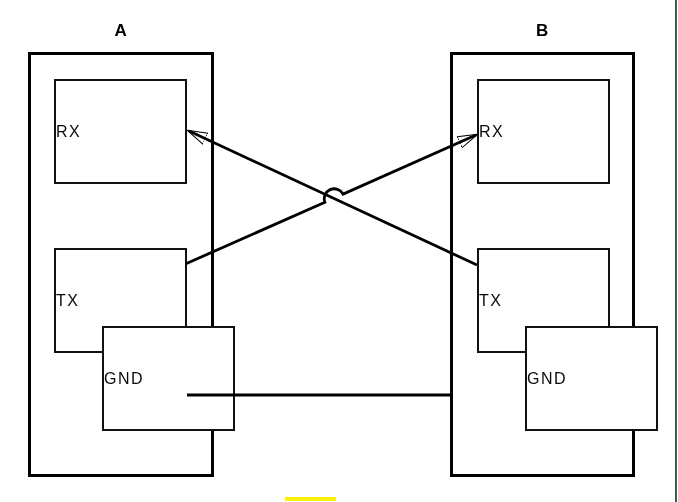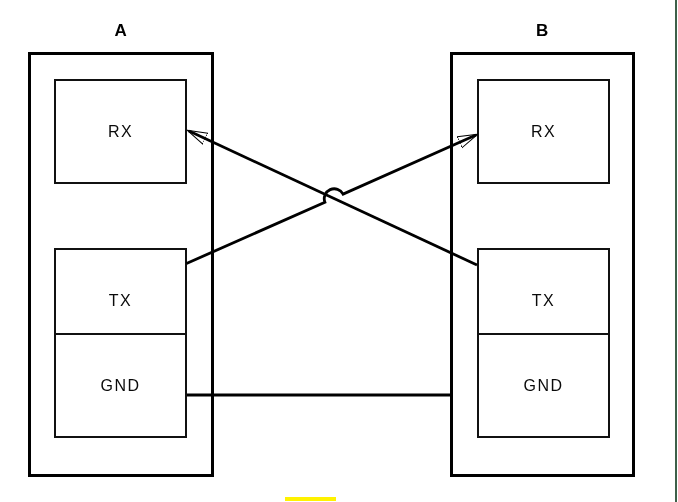--- a/index.html
+++ b/index.html
@@ -39,33 +39,33 @@
   .device-label.b { left: 450px; width: 185px; }
 
   .pin-box {
     position: absolute;
     width: 133px;
     height: 105px;
     border: 2px solid #111;
     box-sizing: border-box;
     display: flex;
     align-items: center;
-    justify-content: center;
+    justify-content: flex-start;
     background: #fff;
   }
   .pin-box .pin-label {
     font-size: 16px;
     letter-spacing: 1.5px;
     color: #0a0a0a;
   }
   .col-a { left: 54px; }
   .col-b { left: 477px; }
   .row-rx  { top: 79px; }
   .row-tx  { top: 212px; margin-top: 36px; }
-  .row-gnd { top: 333px; }
+  .row-gnd { top: 326px; margin-left: 48px; }
 
   .wires {
     position: absolute;
     left: 0; top: 0;
     width: 678px; height: 502px;
     pointer-events: none;
     color: #000;
   }
   .wires path { stroke: currentColor; fill: none; }
 

